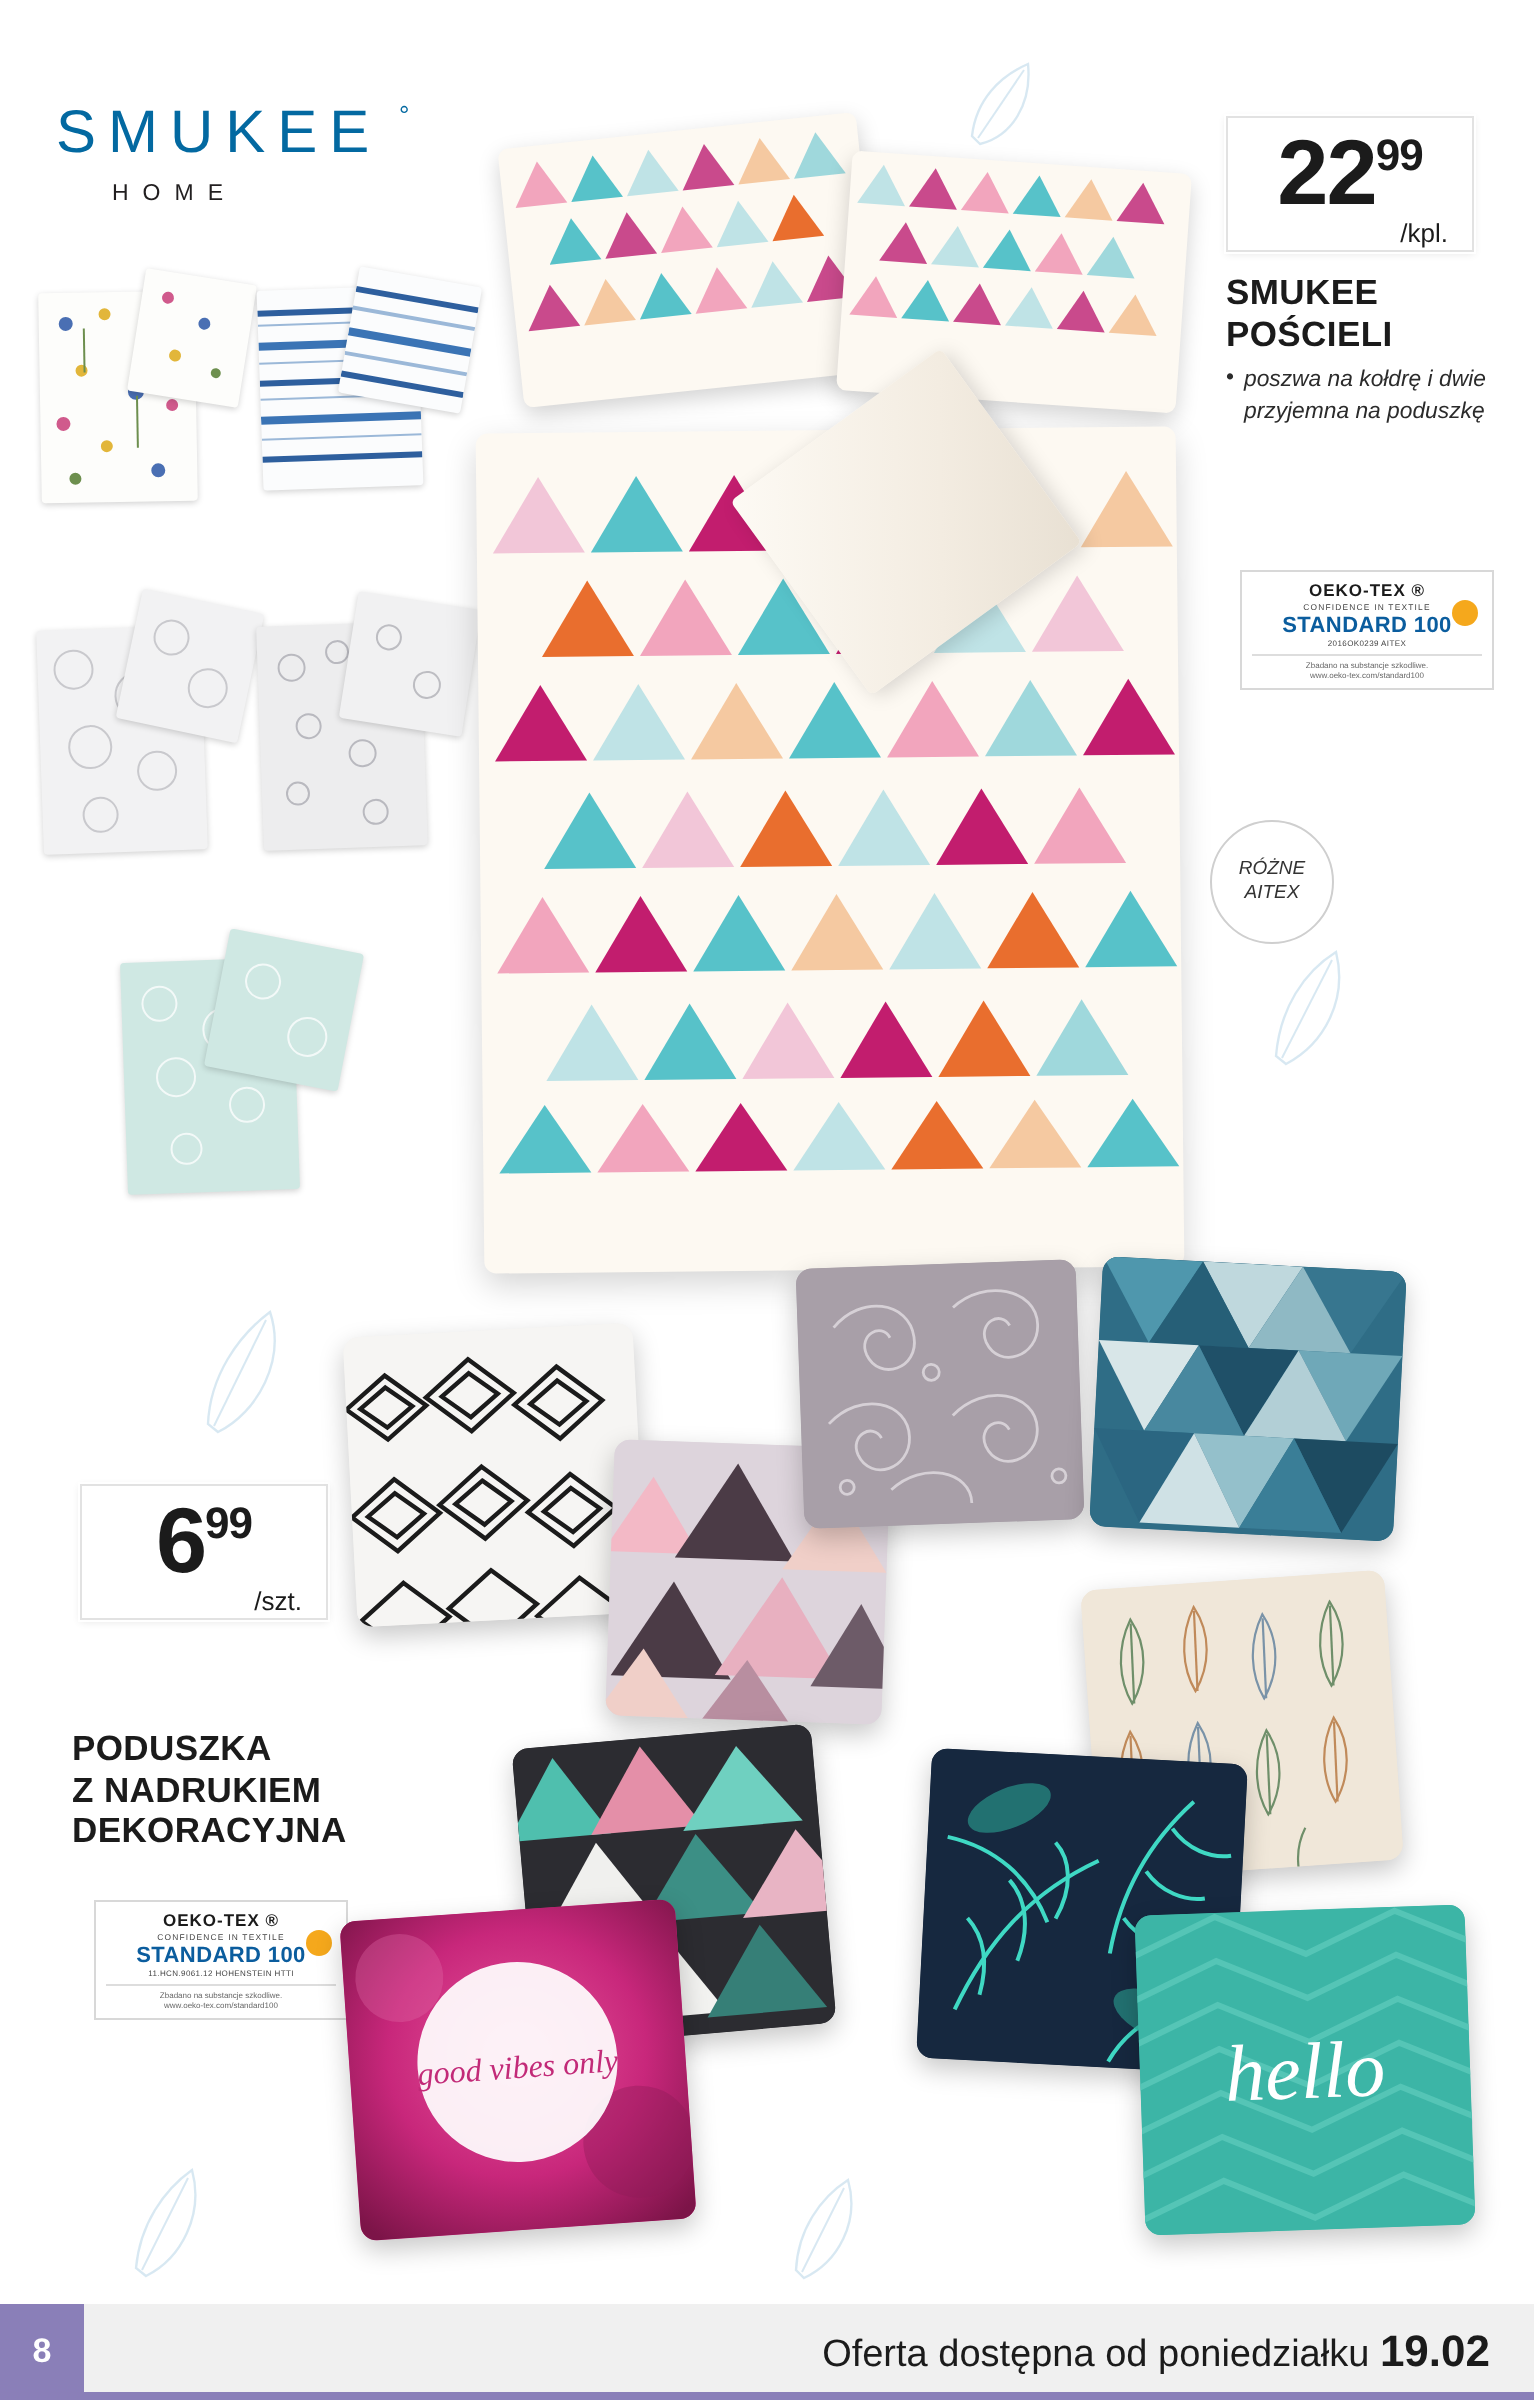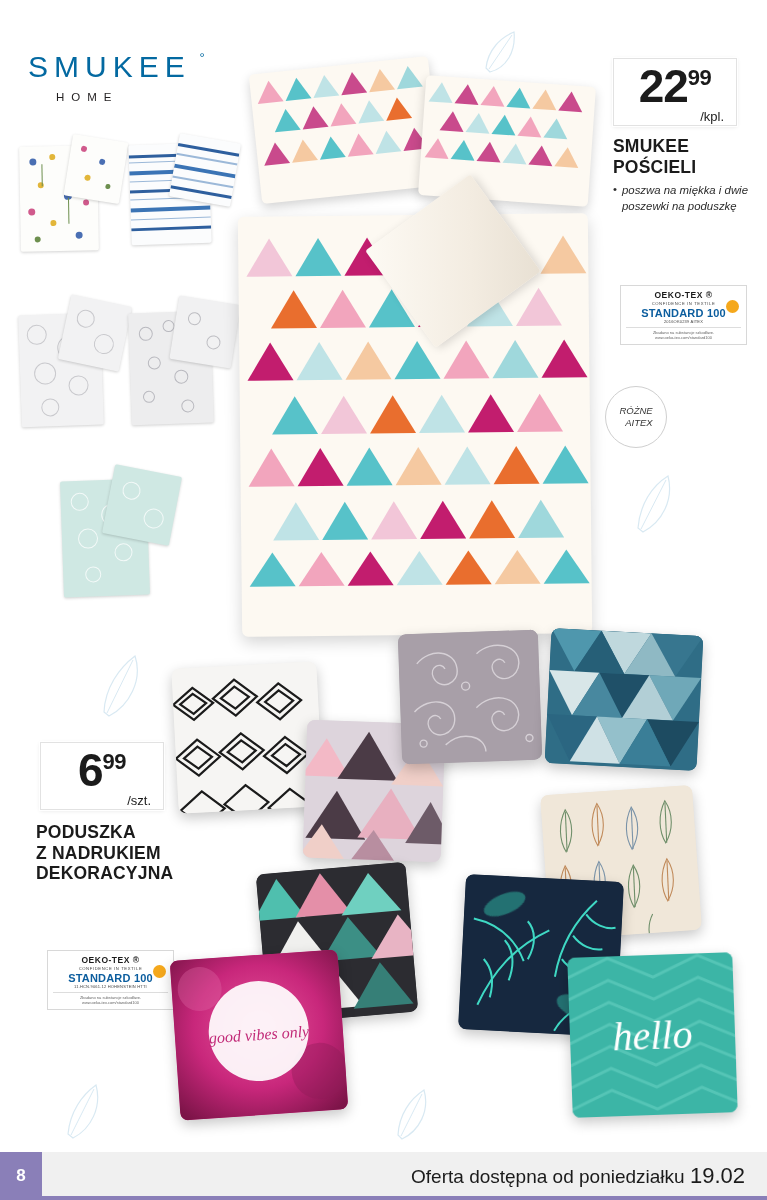--- a/index.html
+++ b/index.html
@@ -150,21 +150,21 @@
     background: #f0f0f0; display: flex; align-items: center;
   }
   .footer-tab {
     width: 42px; height: 48px; background: #8a7fb8; color: #fff;
     display: flex; align-items: center; justify-content: center;
     font-size: 17px; font-weight: bold;
   }
   .footer-text {
     flex: 1; text-align: right; padding-right: 22px; font-size: 19px; color: #1b1b1b;
   }
-  .footer-date { font-weight: normal; font-size: 22px; }
+  .footer-date { font-weight: bold; font-size: 22px; }
   .footer-stripe { position:absolute; left:0; bottom:0; width:767px; height:4px; background:#8a7fb8; }
 </style>
 </head>
 <body>
 
 <div class="page">
 
   <div class="brand">
     <div class="brand-name">
       <span>SMUKEE</span>
@@ -382,35 +382,35 @@
       <span class="price-big">22</span><span class="price-cents">99</span>
     </div>
     <div class="price-unit">/kpl.</div>
   </div>
 
   <div class="prod-title" style="left:613px; top:136px; width:150px;">
     <div>SMUKEE</div>
     <div>POŚCIELI</div>
   </div>
   <ul class="bullets" style="left:613px; top:182px; width:152px;">
-    <li>poszwa na miękka i dwie poszewki na poduszkę</li>
+    <li>poszwa na kołdrę i dwie przyjemna na poduszkę</li>
   </ul>
 
   <div class="oeko" style="left:620px; top:285px; width:127px;">
     <div class="oeko-top">OEKO-TEX ®</div>
     <div class="oeko-sub">CONFIDENCE IN TEXTILE</div>
     <div class="oeko-std">STANDARD 100</div>
     <div class="oeko-num">2016OK0239 AITEX</div>
     <div class="oeko-rule"></div>
     <div class="oeko-foot">Zbadano na substancje szkodliwe.</div>
     <div class="oeko-foot">www.oeko-tex.com/standard100</div>
     <div class="oeko-sun"></div>
   </div>
 
-  <div class="wzory" style="left:605px; top:386px;text-align:right;">
+  <div class="wzory" style="left:605px; top:410px;">
     <div>
       <div>RÓŻNE</div>
       <div>AITEX</div>
     </div>
   </div>
 
   <svg class="feather" style="left:480px; top:28px; width:42px; height:48px;" viewBox="0 0 42 48">
     <path d="M34 4 C20 10, 8 22, 6 40 L10 44 C26 40, 36 24, 34 4 Z" fill="none" stroke="#b9d7e8" stroke-width="1.2"></path>
     <path d="M32 7 L9 41" fill="none" stroke="#b9d7e8" stroke-width="1"></path>
   </svg>
@@ -435,21 +435,21 @@
     <path d="M32 9 L11 53" fill="none" stroke="#b9d7e8" stroke-width="1"></path>
   </svg>
 
   <div class="price-box" style="left:40px; top:742px; width:124px; height:68px;">
     <div class="price-main">
       <span class="price-big">6</span><span class="price-cents">99</span>
     </div>
     <div class="price-unit">/szt.</div>
   </div>
 
-  <div class="prod-title" style="left:36px; top:822px; width:190px;">
+  <div class="prod-title" style="left:36px; top:864px; width:190px;">
     <div>PODUSZKA</div>
     <div>Z NADRUKIEM</div>
     <div>DEKORACYJNA</div>
   </div>
 
   <div class="oeko" style="left:47px; top:950px; width:127px;">
     <div class="oeko-top">OEKO-TEX ®</div>
     <div class="oeko-sub">CONFIDENCE IN TEXTILE</div>
     <div class="oeko-std">STANDARD 100</div>
     <div class="oeko-num">11.HCN.9061.12 HOHENSTEIN HTTI</div>

